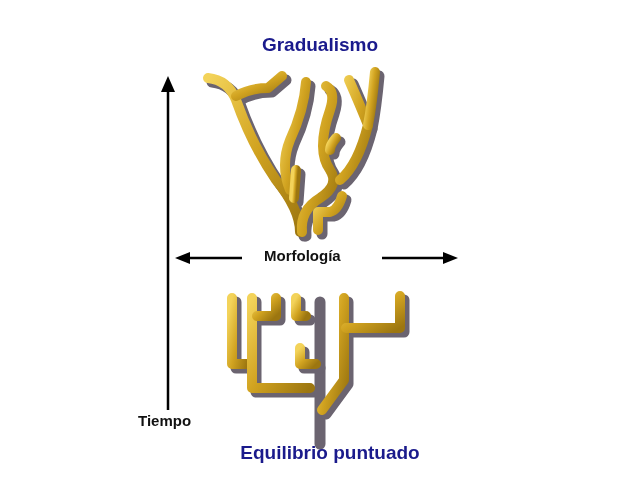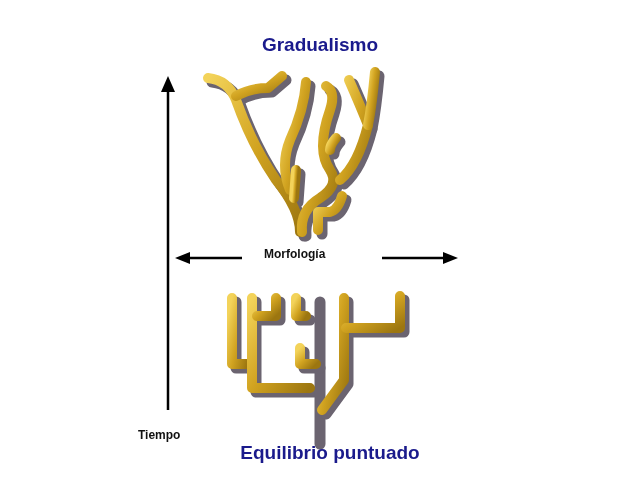--- a/index.html
+++ b/index.html
@@ -1,18 +1,18 @@
 <!DOCTYPE html>
 <html><head>
 <meta charset="utf-8">
 <style>
   html,body{margin:0;padding:0;background:#fff;}
   body{width:640px;height:480px;position:relative;overflow:hidden;font-family:"Liberation Sans",sans-serif;}
   .title{position:absolute;color:#1a1a8c;font-weight:bold;font-size:19px;text-align:center;}
-  .label{position:absolute;color:#111;font-weight:bold;font-size:12px;}
+  .label{position:absolute;color:#111;font-weight:bold;font-size:15px;}
   svg{position:absolute;left:0;top:0;}
 </style>
 </head>
 <body>
 
 <div class="title" style="left:240px;top:34px;width:160px;">Gradualismo</div>
 
 <svg width="640" height="480">
   <defs>
     <linearGradient id="gold" x1="0" y1="0" x2="1" y2="1">
@@ -78,15 +78,15 @@
       <path d="M296,298 L296,316 L306,316"></path>
       <path d="M316,298 L316,440"></path>
       <path d="M300,348 L300,364 L316,364"></path>
       <path d="M344,298 L344,380 L322,410"></path>
       <path d="M346,328 L400,328 L400,296"></path>
     </g>
   </g>
 </svg>
 
 <div class="label" style="left:264px;top:247px;">Morfología</div>
-<div class="label" style="left:138px;top:428px;">Tiempo</div>
+<div class="label" style="left:138px;top:412px;">Tiempo</div>
 
 <div class="title" style="left:200px;top:442px;width:260px;">Equilibrio puntuado</div>
 
 </body></html>

